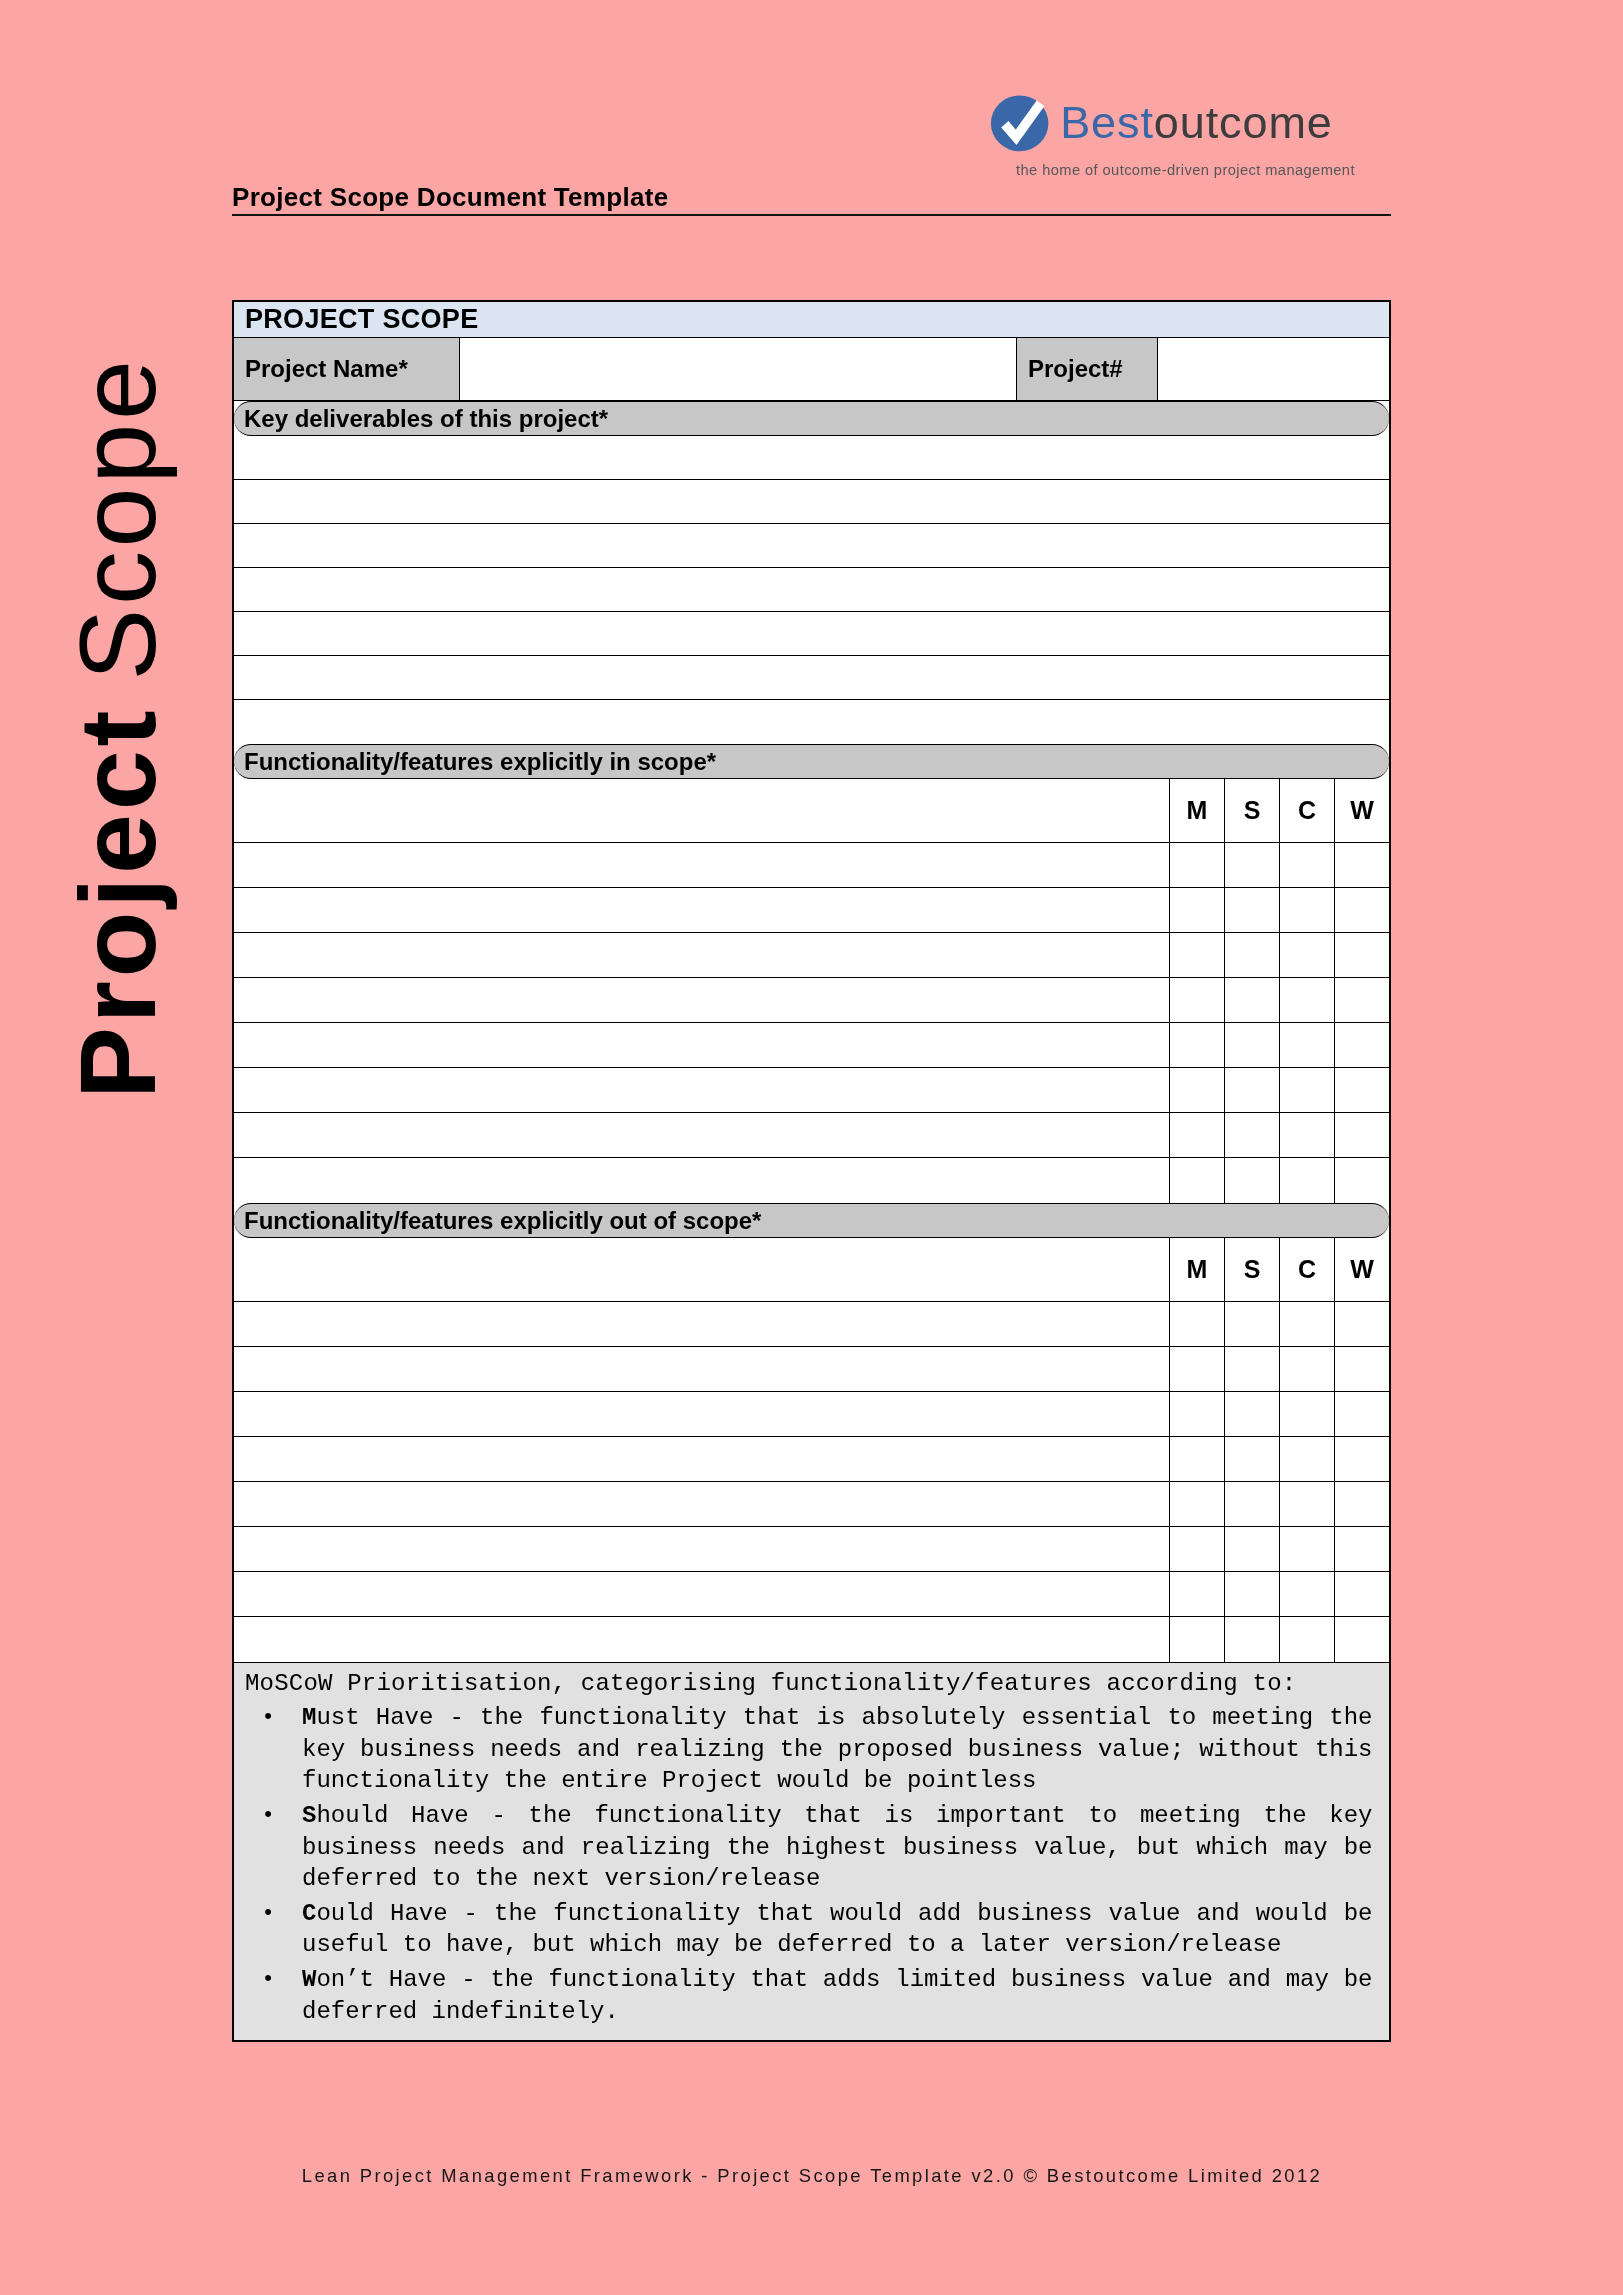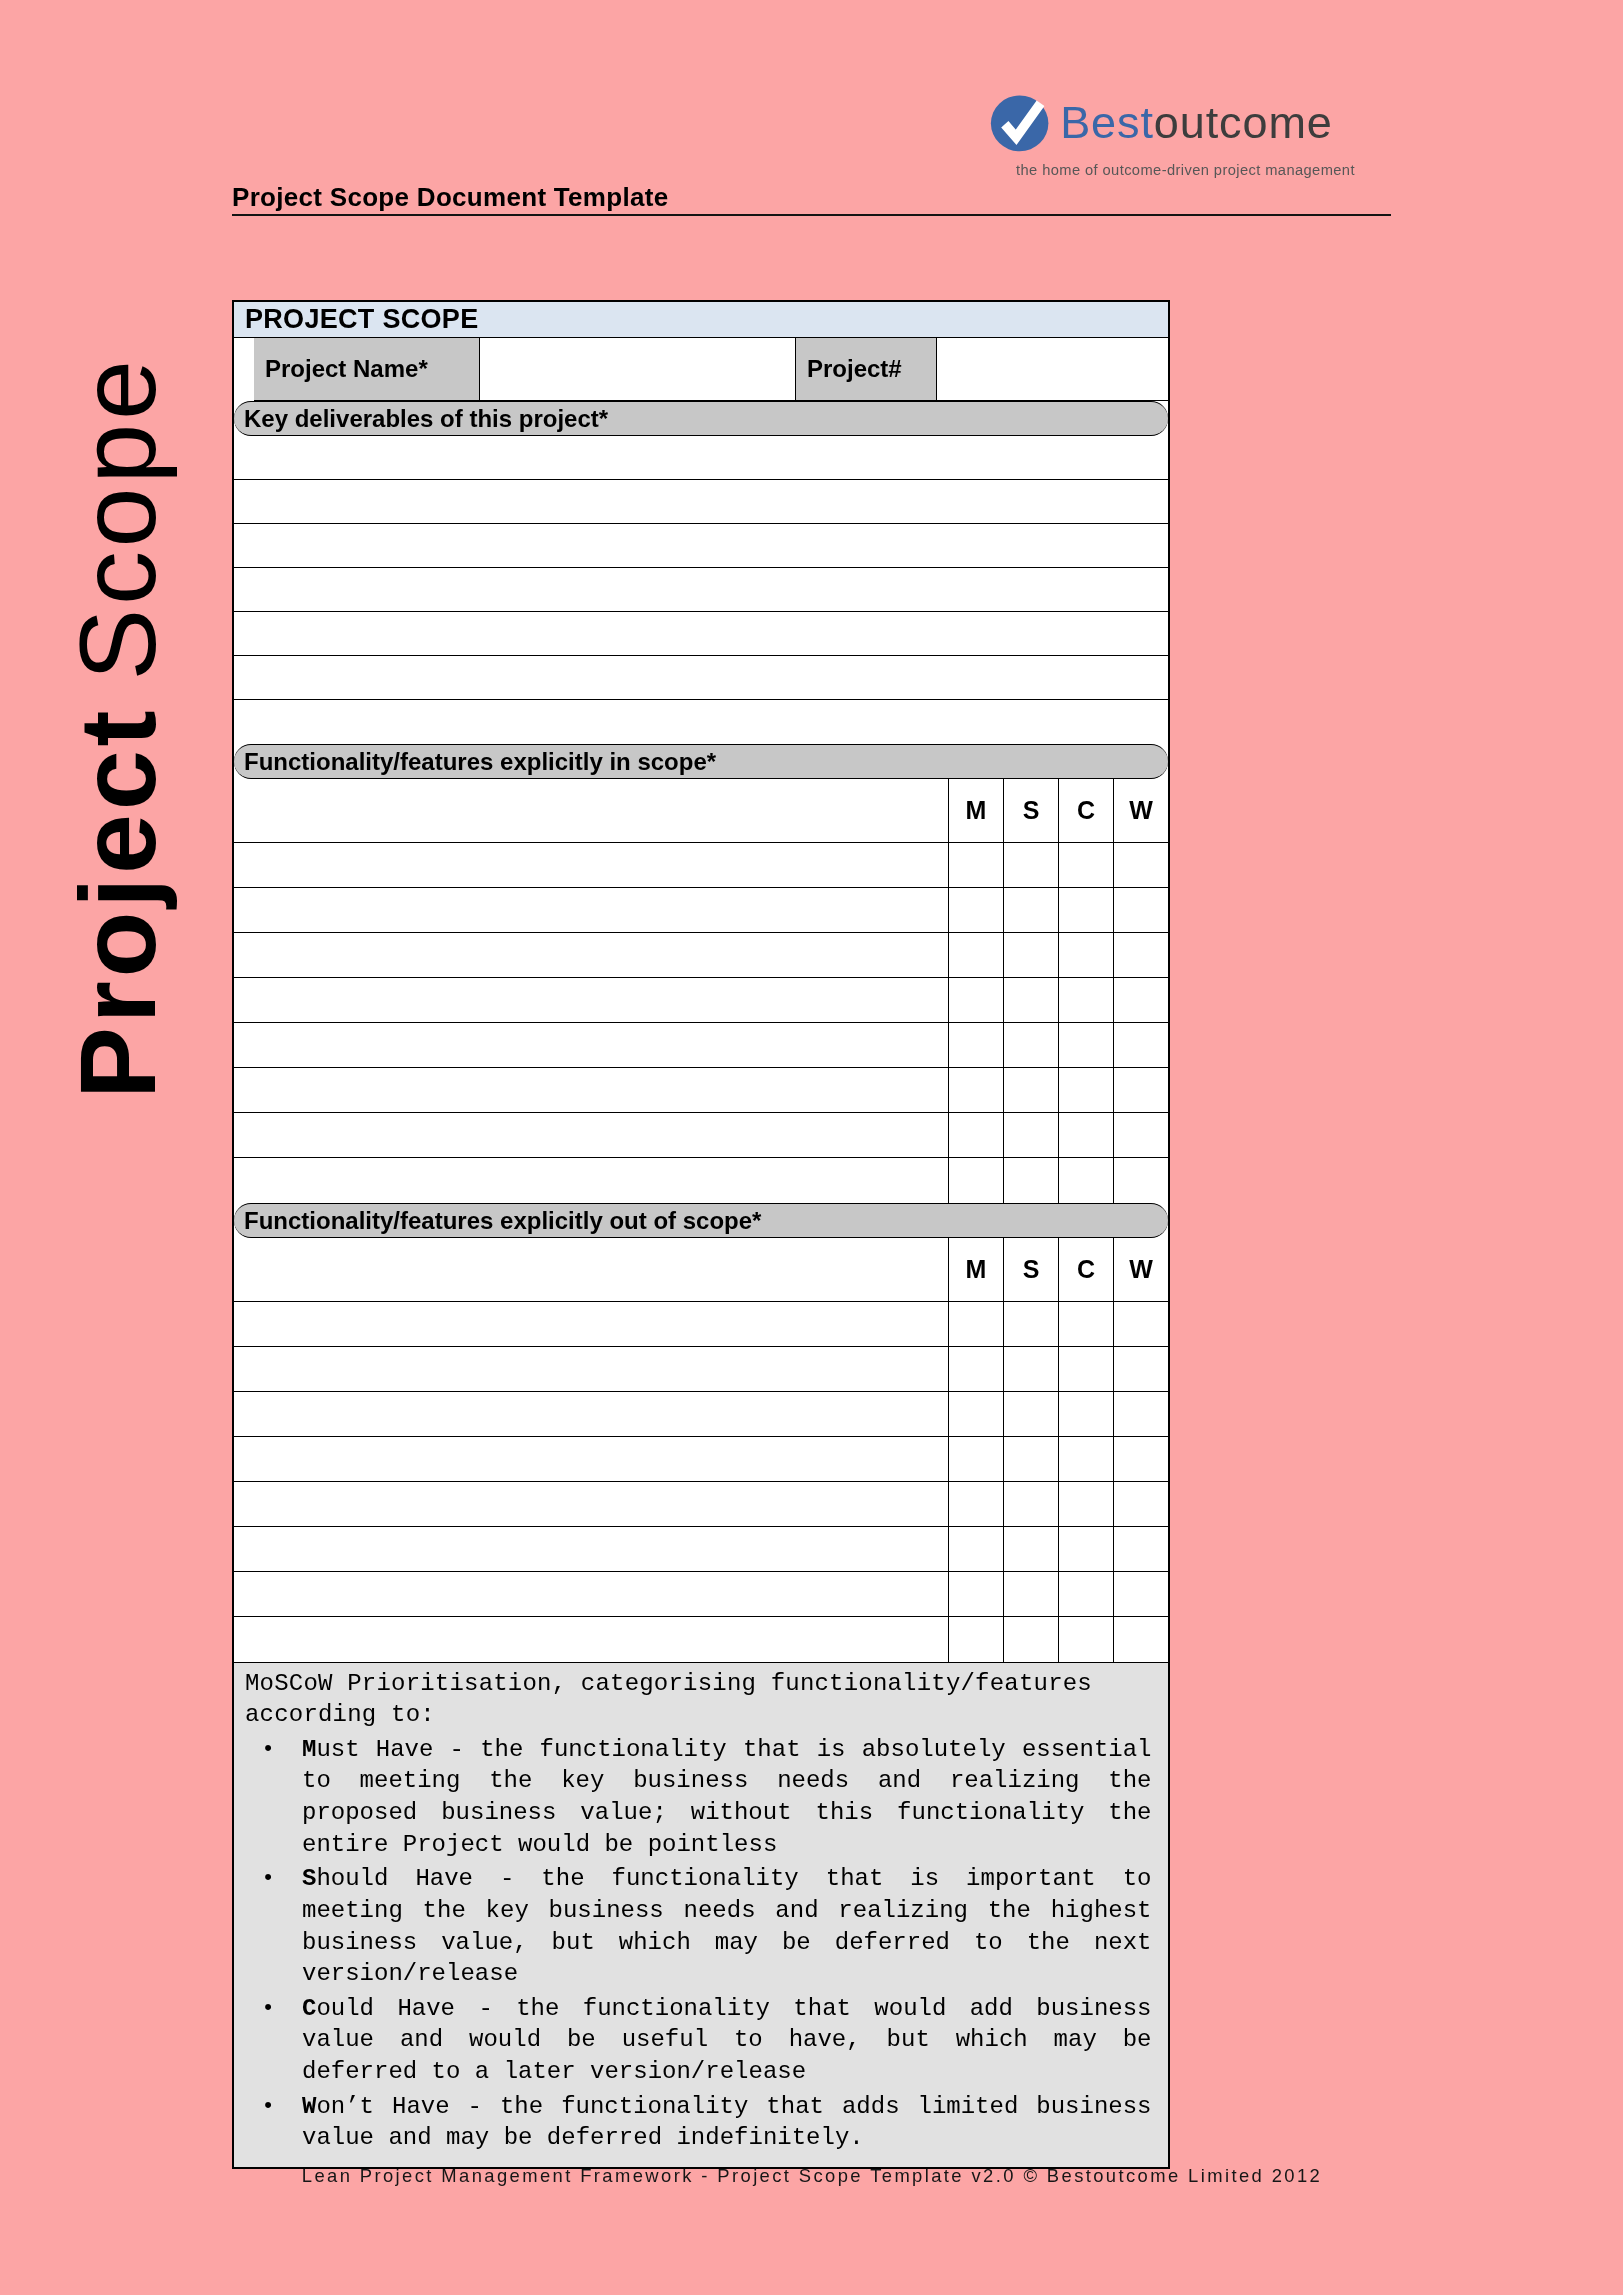--- a/index.html
+++ b/index.html
@@ -29,26 +29,26 @@
   .doc-title{font-size:26px;font-weight:bold;letter-spacing:0.3px;}
 
   
   .vertical-title{position:absolute;left:-346px;top:654px;width:927px;height:147px;
     transform:rotate(-90deg);display:flex;align-items:center;justify-content:center;
     font-size:108px;letter-spacing:3.7px;white-space:nowrap;}
   .vertical-title .vt-bold{font-weight:bold;}
   .vertical-title .vt-light{font-weight:normal;margin-left:26px;}
 
   
-  .scope-table{position:absolute;left:232px;top:300px;width:938px;border:2.8px solid var(--line);background:#fff;}
+  .scope-table{position:absolute;left:232px;top:300px;width:1159px;border:2.8px solid var(--line);background:#fff;}
   .trow{border-bottom:1.8px solid var(--line);display:flex;align-items:stretch;}
   .trow:last-child{border-bottom:0;}
   .row-blue{background:var(--blue);height:36px;align-items:center;padding-left:11px;
     font-size:27px;font-weight:bold;letter-spacing:0.3px;border-bottom:1.8px solid var(--line);}
-  .name-row{height:63px;margin-left:20px;}
+  .name-row{height:63px;}
   .cell{display:flex;align-items:center;}
   .lab{background:var(--gray);font-weight:bold;font-size:24px;padding-left:11px;}
   .val{background:#fff;}
   .c-name-lab{width:225px;}
   .c-name-val{flex:1;border-left:1.8px solid var(--line);}
   .c-num-lab{width:141px;border-left:1.8px solid var(--line);}
   .c-num-val{width:232px;border-left:1.8px solid var(--line);}
   .sec{background:var(--gray);height:35px;align-items:center;padding-left:10px;
     font-size:24px;font-weight:bold;border-top:0.9px solid var(--line);border-radius:17px;}
   .rows .trow{background:#fff;}

